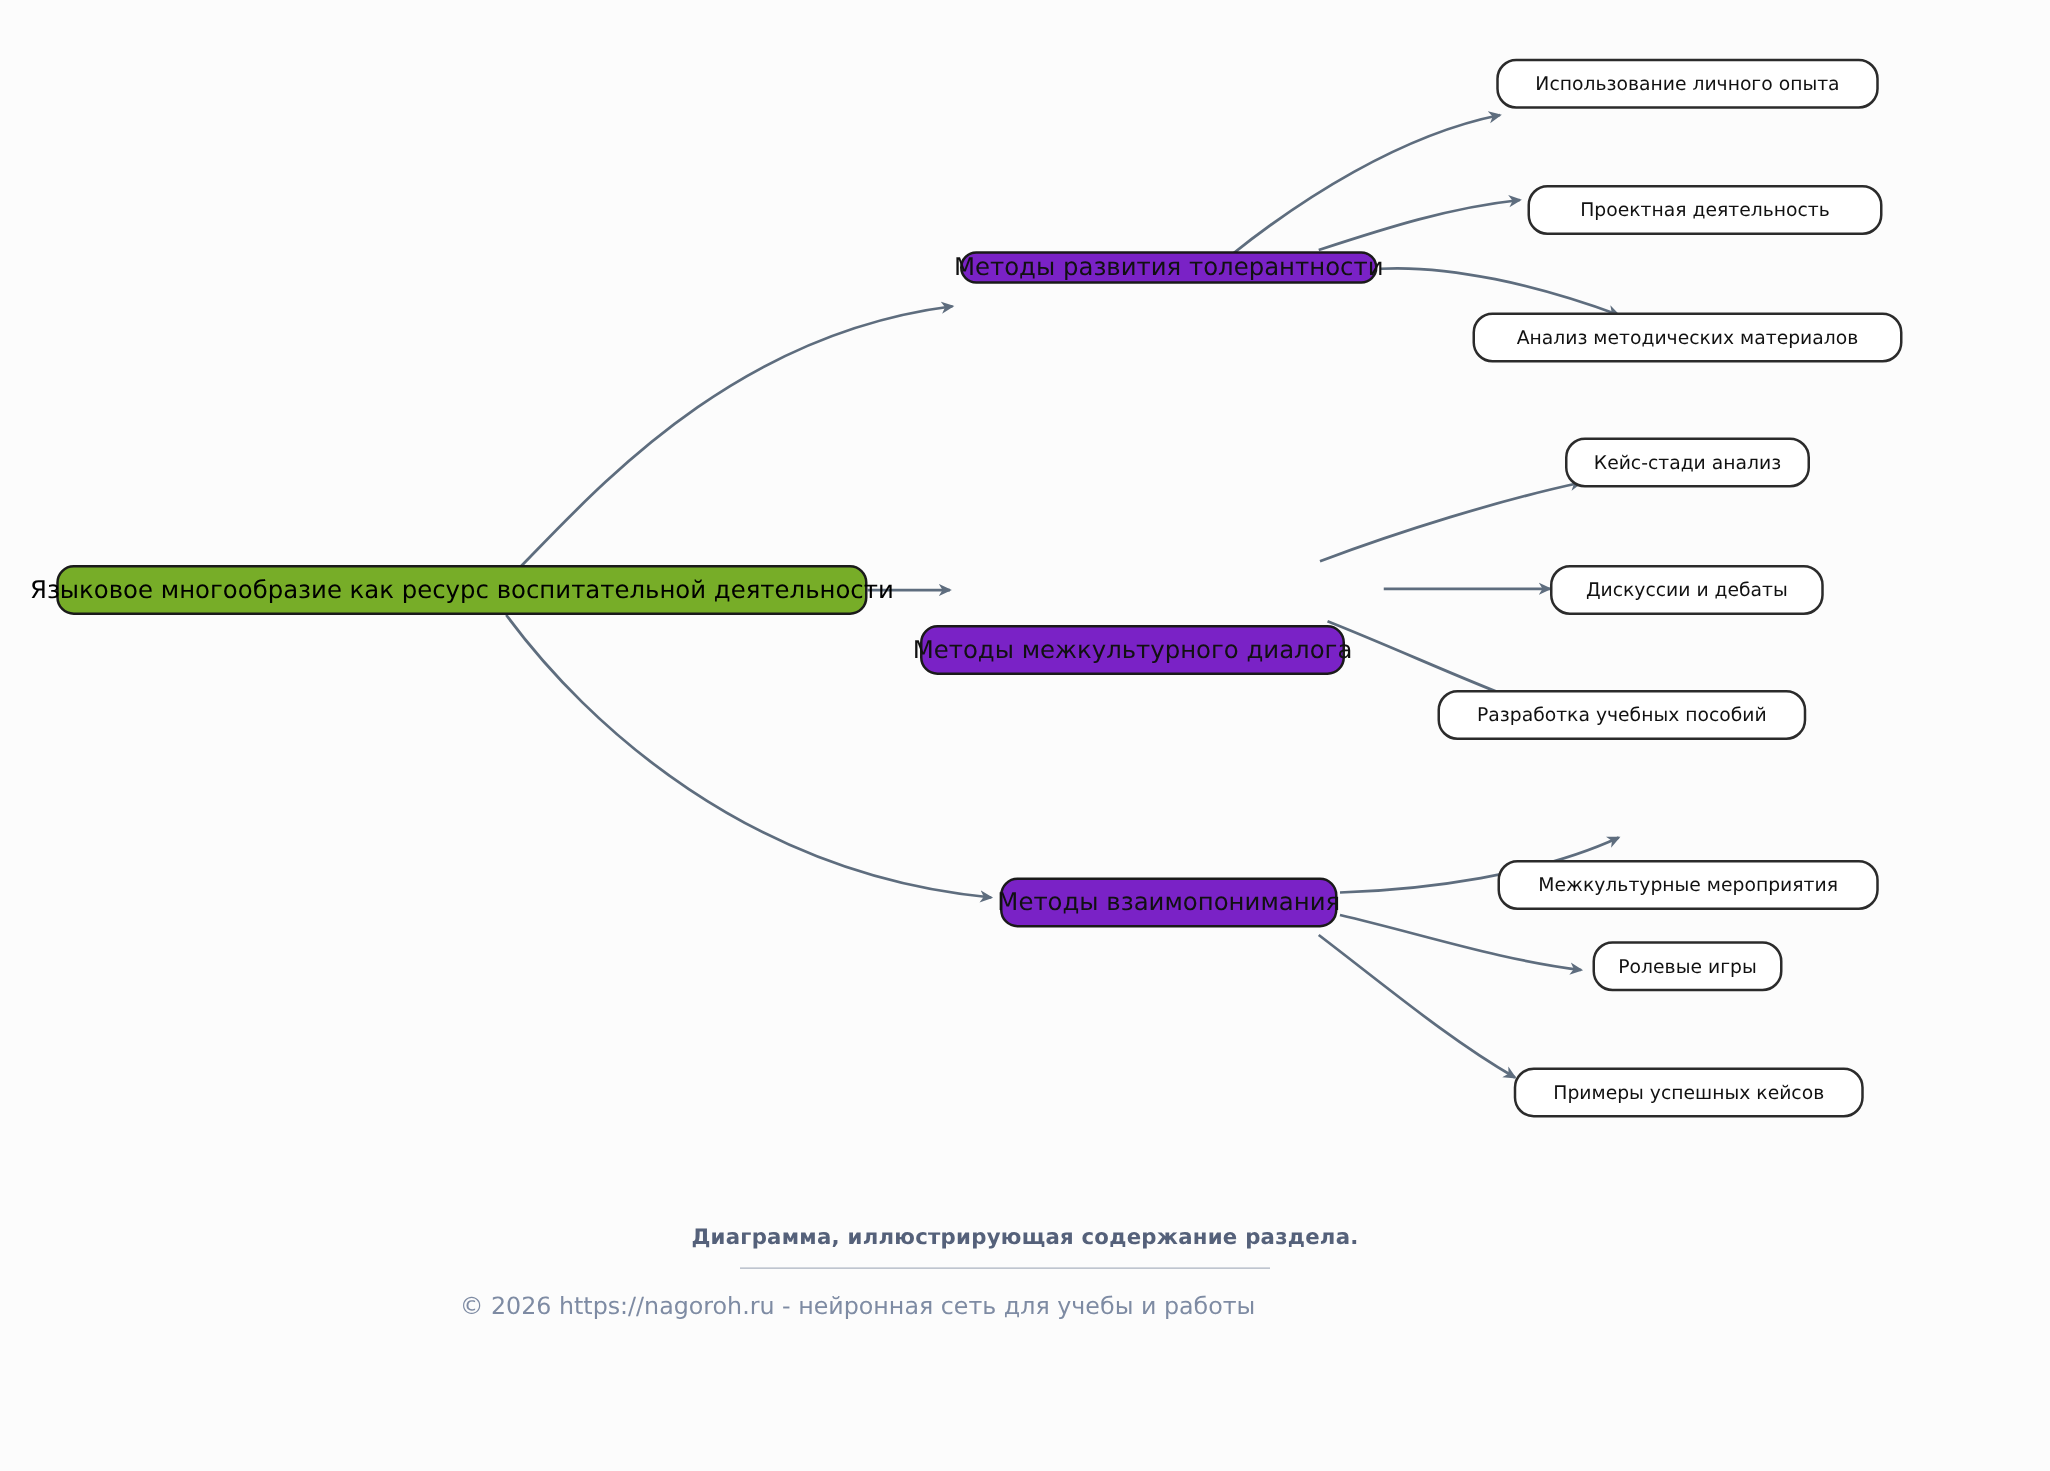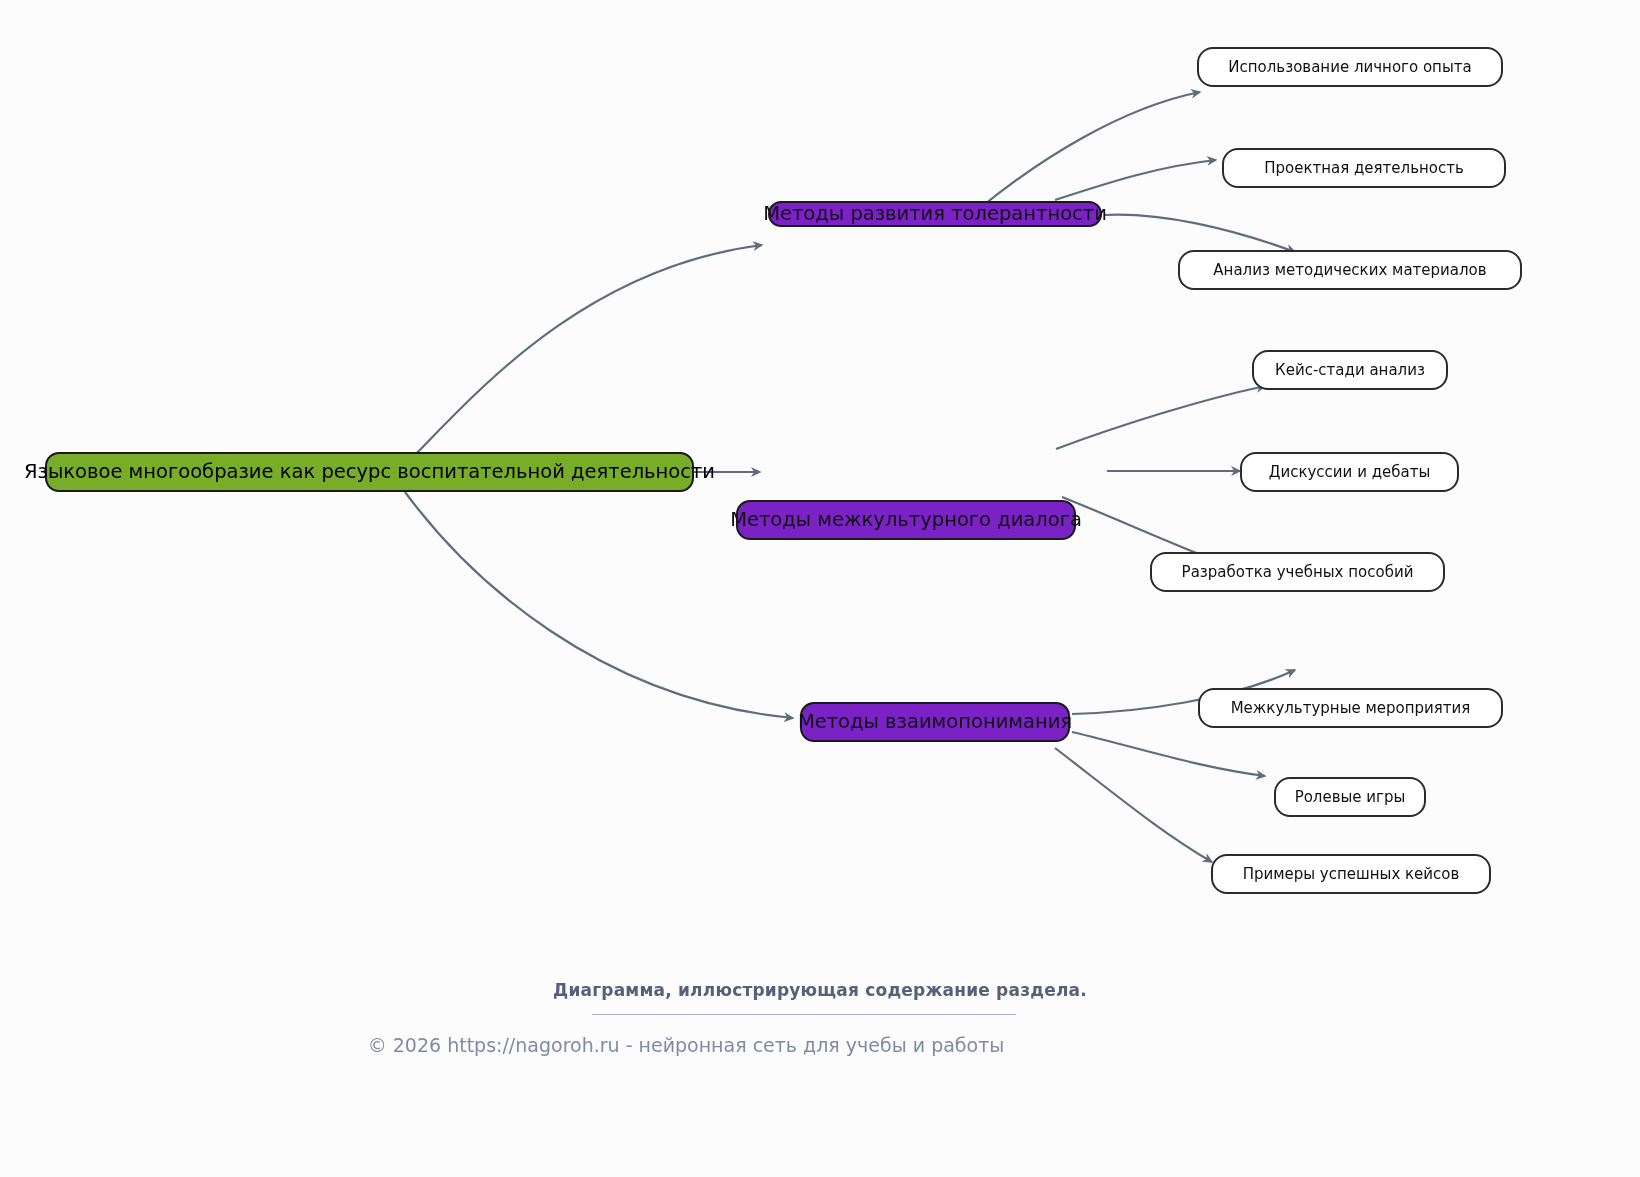--- a/index.html
+++ b/index.html
@@ -151,21 +151,21 @@
   </div>
 
   <div class="node node-branch" style="left:800px; top:702px; width:270px; height:40px;">
     <span>Методы взаимопонимания</span>
   </div>
 
   <div class="node node-leaf" style="left:1198px; top:652px; width:305px; height:40px;margin-top:36px;">
     <span>Межкультурные мероприятия</span>
   </div>
 
-  <div class="node node-leaf" style="left:1274px; top:753px; width:152px; height:40px;margin-top:24px;">
+  <div class="node node-leaf" style="left:1274px; top:753px; width:152px; height:40px;">
     <span>Ролевые игры</span>
   </div>
 
   <div class="node node-leaf" style="left:1211px; top:854px; width:280px; height:40px;">
     <span>Примеры успешных кейсов</span>
   </div>
 
   <div class="footer-caption" style="top:980px;">Диаграмма, иллюстрирующая содержание раздела.</div>
 
   <div class="footer-rule" style="left:592px; top:1014px; width:424px;"></div>

